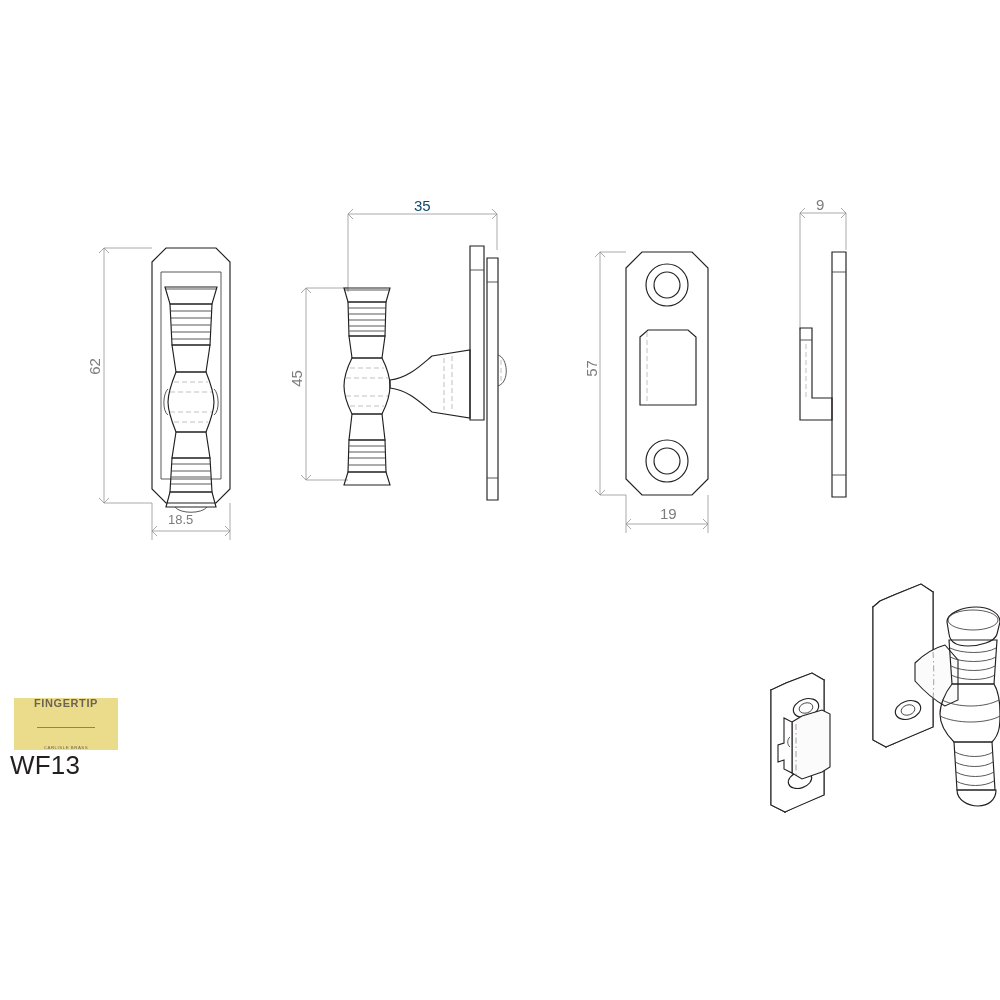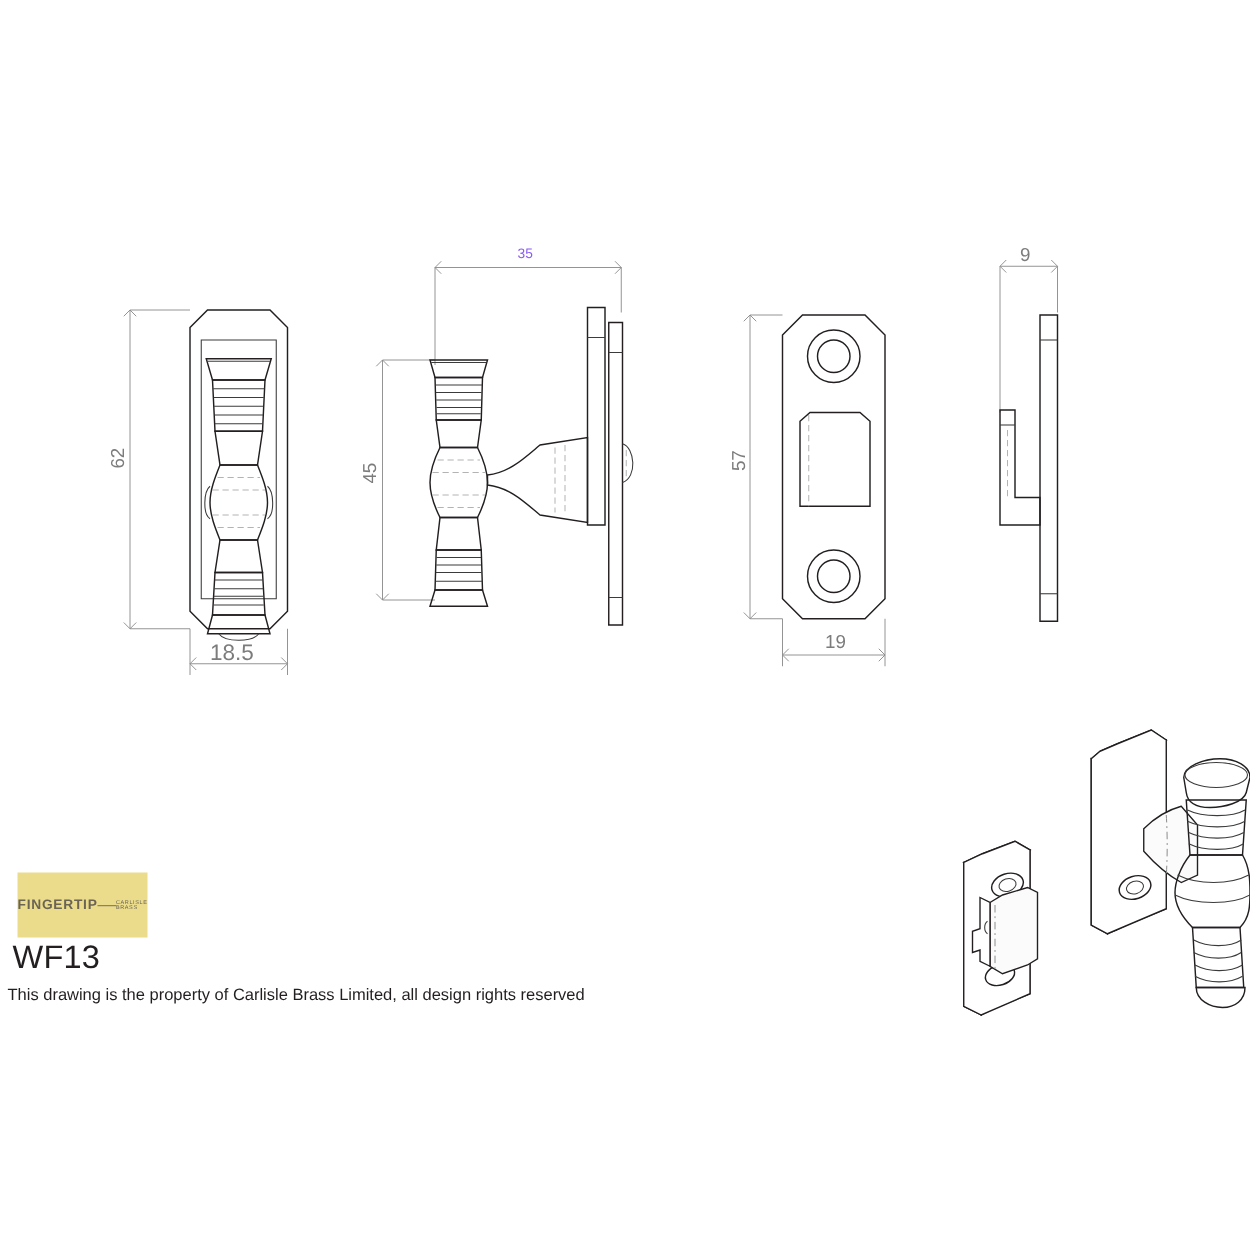--- a/index.html
+++ b/index.html
@@ -22,23 +22,23 @@
     height: 1000px;
   }
   #logo-box {
     position: absolute;
     left: 14px;
     top: 698px;
     width: 104px;
     height: 52px;
     background: #ebdc8c;
     display: flex;
-    flex-direction: row;
+    flex-direction: column;
     align-items: center;
-    justify-content: center;
+    justify-content: space-between;
   }
   #logo-wordmark {
     font-family: "Liberation Sans", sans-serif;
     font-size: 11px;
     font-weight: bold;
     letter-spacing: 0.6px;
     color: #6b6455;
     line-height: 1;
   }
   #logo-rule {
@@ -356,24 +356,24 @@
           <path class="ln" d="M957,790 C957,800 968,806 978,806
                               C988,806 996,800 996,790 Z" fill="#ffffff"></path>
         </g>
       </g>
     </g>
   </svg>
 
   <div style="position:absolute;left:86px;top:358px;transform:rotate(-90deg);transform-origin:center;
               font-size:15px;color:#7c7c7c;font-family:'Liberation Sans',sans-serif;">62</div>
 
-  <div style="position:absolute;left:168px;top:512px;font-size:18px;color:#7c7c7c;
+  <div style="position:absolute;left:168px;top:512px;font-size:13px;color:#7c7c7c;
               font-family:'Liberation Sans',sans-serif;">18.5</div>
 
-  <div style="position:absolute;left:414px;top:197px;font-size:11px;color:#8b5cf6;
+  <div style="position:absolute;left:414px;top:197px;font-size:15px;color:#0c4a6e;
               font-family:'Liberation Sans',sans-serif;">35</div>
 
   <div style="position:absolute;left:288px;top:370px;transform:rotate(-90deg);transform-origin:center;
               font-size:15px;color:#7c7c7c;font-family:'Liberation Sans',sans-serif;">45</div>
 
   <div style="position:absolute;left:583px;top:360px;transform:rotate(-90deg);transform-origin:center;
               font-size:15px;color:#7c7c7c;font-family:'Liberation Sans',sans-serif;">57</div>
 
   <div style="position:absolute;left:660px;top:505px;font-size:15px;color:#7c7c7c;
               font-family:Liberation Sans, sans-serif;">19</div>
@@ -382,15 +382,14 @@
               font-family:'Liberation Sans',sans-serif;">9</div>
 
   <div id="logo-box">
     <div id="logo-wordmark">FINGERTIP</div>
     <div id="logo-rule"></div>
     <div id="logo-subtext">CARLISLE BRASS</div>
   </div>
 
   <div id="drawing-code">WF13</div>
 
-  <div id="copyright-note">This drawing is the property of Carlisle Brass Limited, all design rights reserved</div>
 
 </div>
 
 </body></html>

